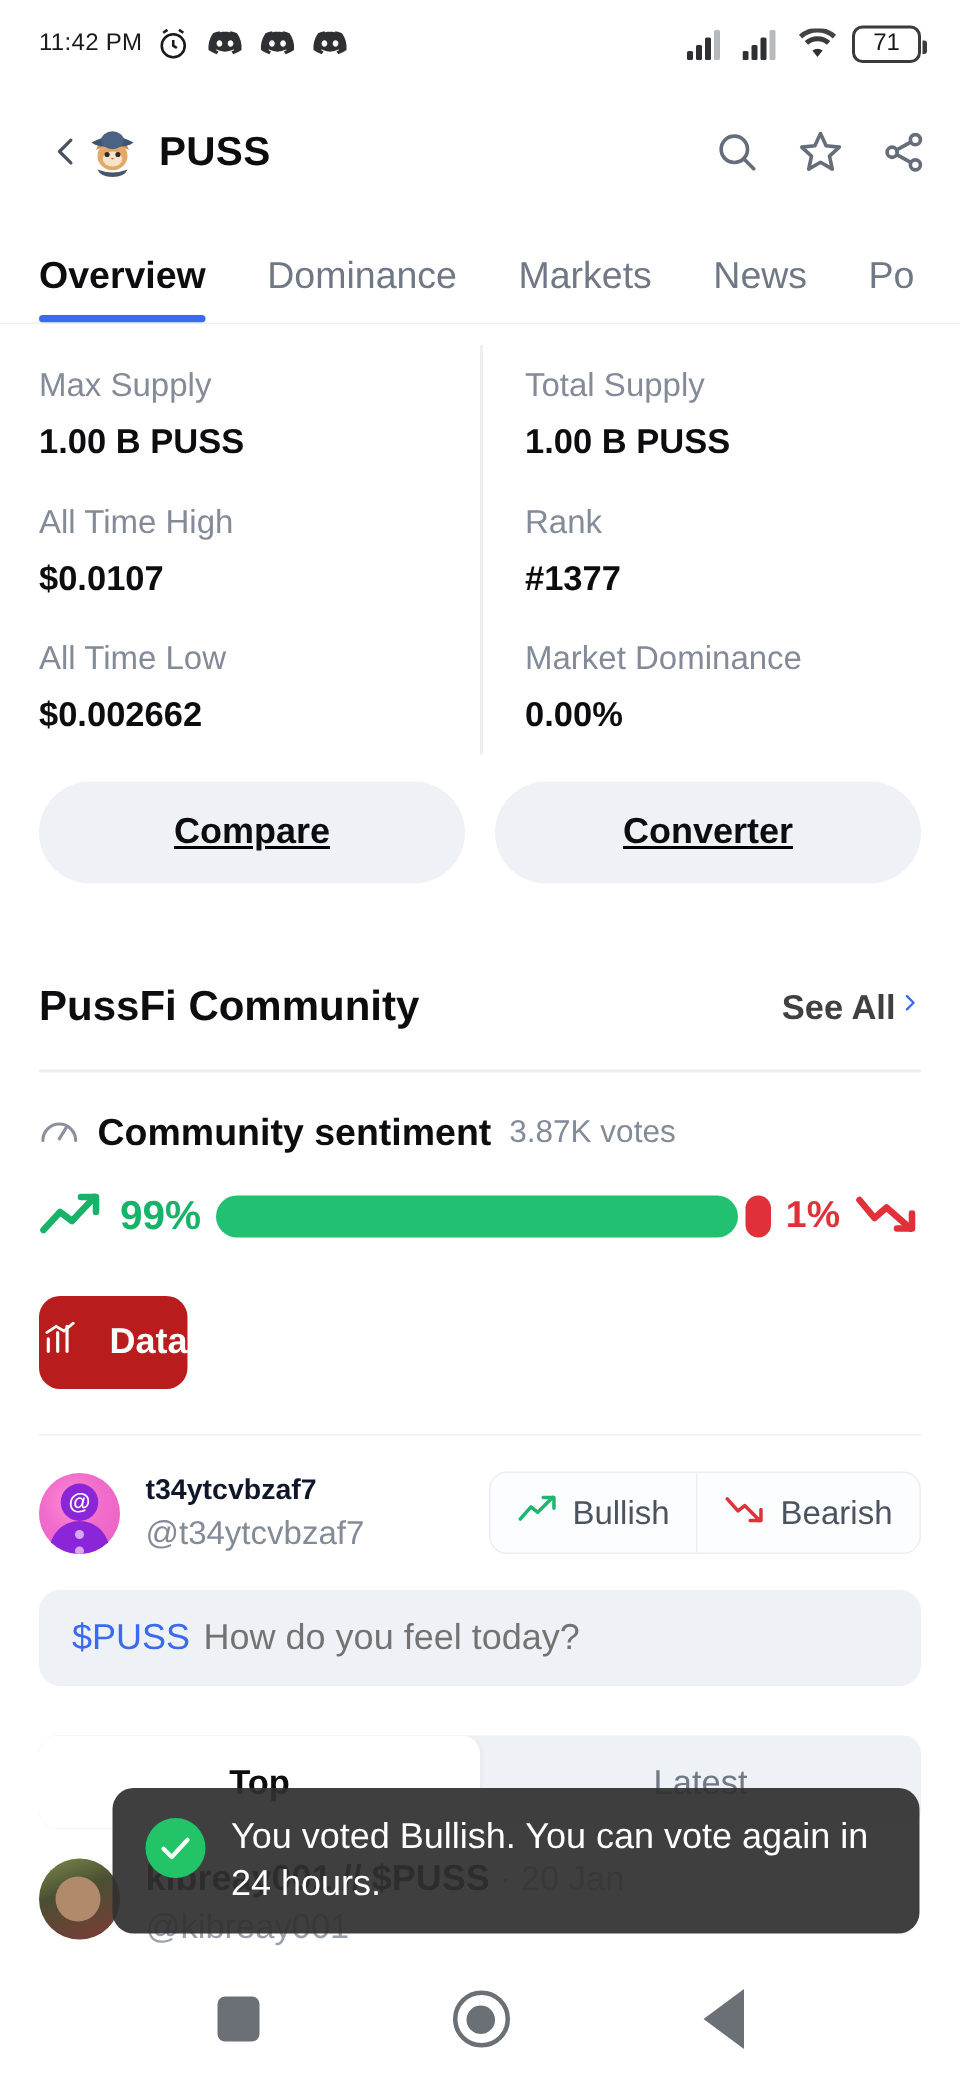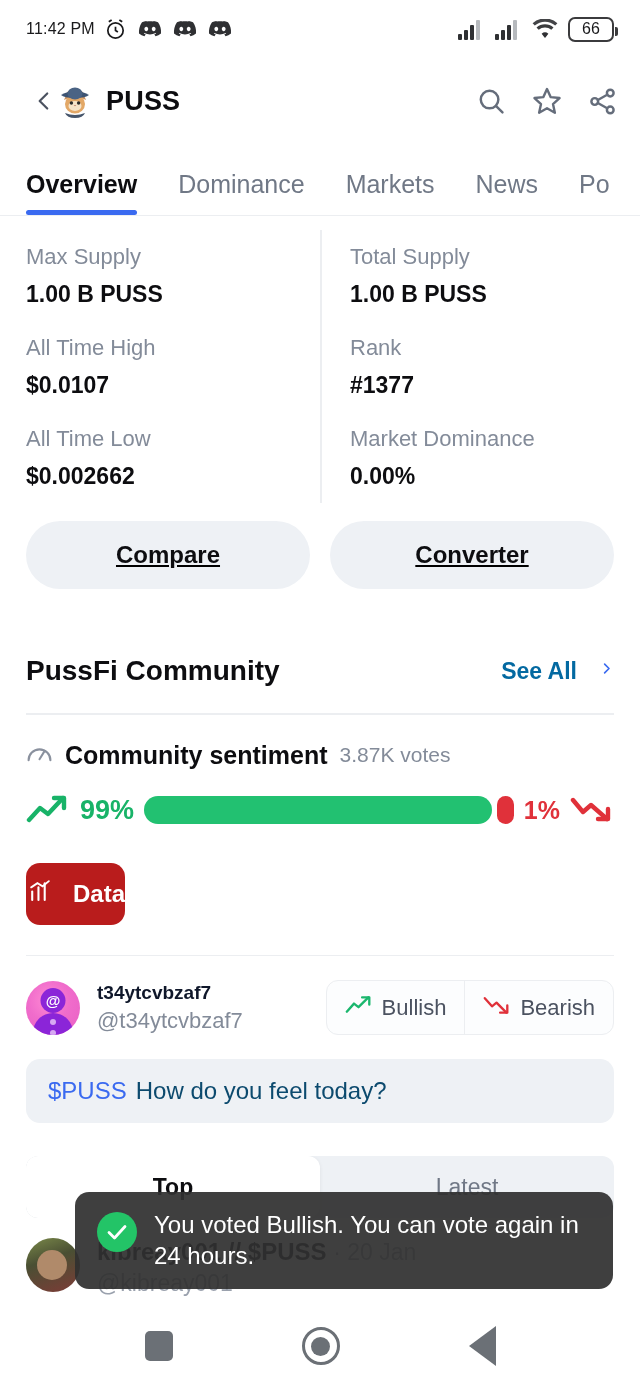--- a/index.html
+++ b/index.html
@@ -91,22 +91,22 @@
     font-size: 24px; font-weight: 700; color: #0d0d10;
     border: none;
   }
 
   
   .sect-head {
     display: flex; align-items: center; padding: 66px 26px 0 26px;
   }
   .sect-title { font-size: 28px; font-weight: 700; color: #0d0d10; }
   .see-all {
-    margin-left: auto; display: flex; align-items: center; gap: 22px;
-    font-size: 23px; color: #0369a1; font-weight: 600;
+    margin-left: auto; display: flex; align-items: center; gap: 2px;
+    font-size: 23px; color: #404040; font-weight: 600;
   }
   .divider { height: 1.5px; background: #eceef1; margin: 26px 26px 0 26px; }
 
   
   .sentiment { padding: 26px 26px 0 26px; }
   .sent-head { display: flex; align-items: center; gap: 12px; }
   .sent-title { font-size: 25px; font-weight: 700; color: #0d0d10; }
   .sent-votes { font-size: 21px; color: #838b99; }
   .sent-bar-row { display: flex; align-items: center; gap: 10px; margin-top: 22px; }
   .sent-pct-up { font-size: 27px; font-weight: 700; color: #18b368; }
@@ -164,21 +164,21 @@
   }
   .vote-btn + .vote-btn { border-left: 1.5px solid #eceef1; }
 
   
   .composer {
     margin: 24px 26px 0 26px; height: 64px; border-radius: 14px;
     background: #eef1f5; display: flex; align-items: center; padding: 0 22px;
     font-size: 24px;
   }
   .composer .tick { color: #3a6af0; font-weight: 400; }
-  .composer .ph { color: #0c4a6e; margin-left: 9px; }
+  .composer .ph { color: #737373; margin-left: 9px; }
 
   
   .seg-wrap {
     margin: 33px 26px 0 26px; background: #eef1f5; border-radius: 12px;
     display: flex; height: 62px; overflow: hidden;
   }
   .seg {
     flex: 1; display: flex; align-items: center; justify-content: center;
     font-size: 23px; color: #707886;
   }
@@ -282,21 +282,21 @@
       </svg>
     </span>
     <span>
       <svg class="ic" width="26" height="20" viewBox="0 0 26 20" fill="#2f3033">
         <path d="M13 19l-3.4-4.3a5.4 5.4 0 016.8 0L13 19z"></path>
         <path d="M4.5 8.4A13 13 0 0121.5 8.4l-2.2 2.4a9.8 9.8 0 00-12.6 0L4.5 8.4z" opacity=".95"></path>
         <path d="M0.6 4.2a18.6 18.6 0 0124.8 0l-2.2 2.4a15.4 15.4 0 00-20.4 0L.6 4.2z" opacity=".9"></path>
       </svg>
     </span>
     <span class="battery">
-      <span>66</span>
+      <span>71</span>
     </span>
   </span>
 </div>
 
 <div class="appbar">
   <span class="back-btn">
     <svg width="26" height="30" viewBox="0 0 24 24" fill="none" stroke="#4b5260" stroke-width="2" stroke-linecap="round" stroke-linejoin="round">
       <polyline points="15 5 8 12 15 19"></polyline>
     </svg>
   </span>

